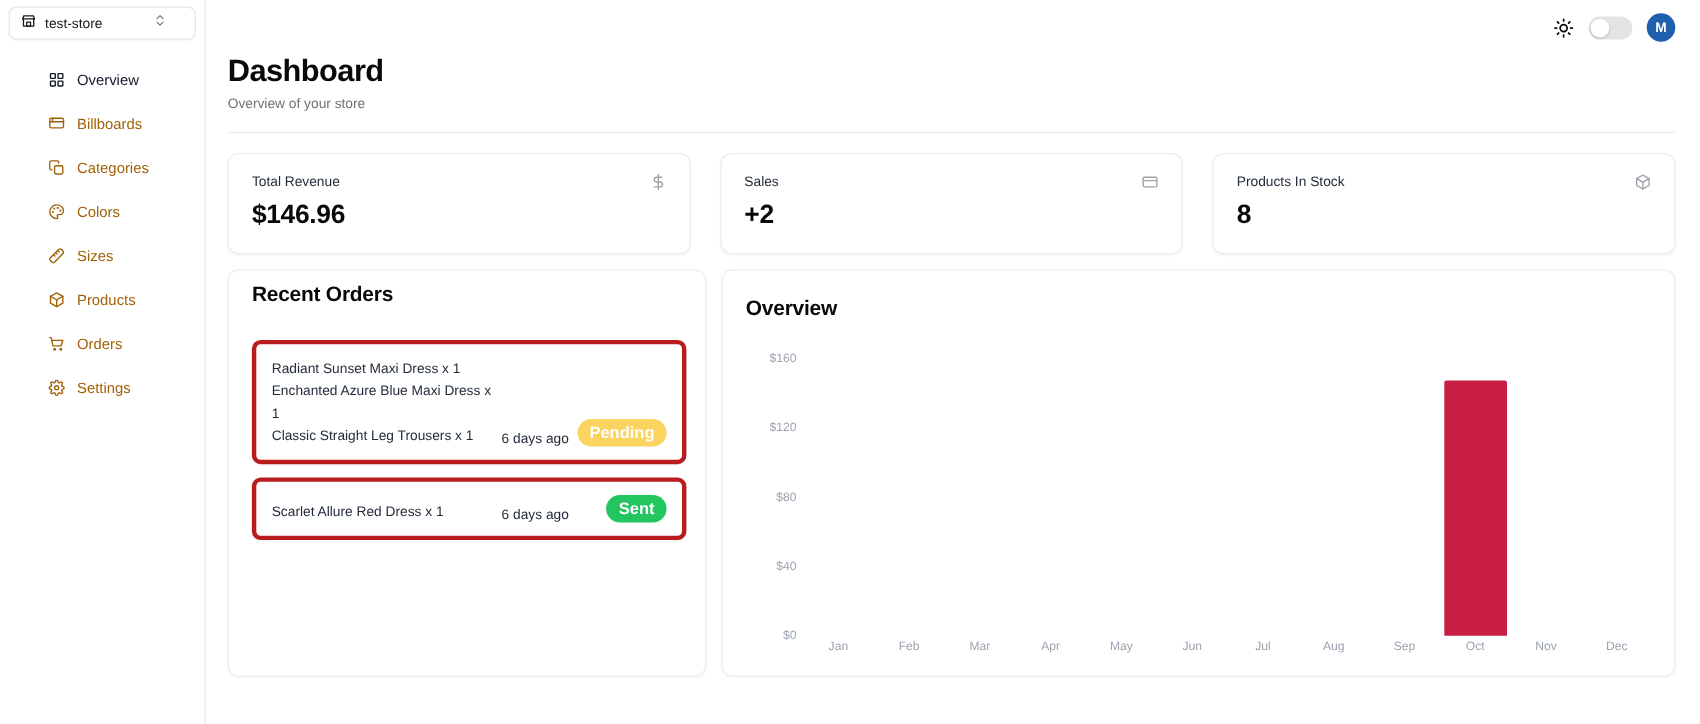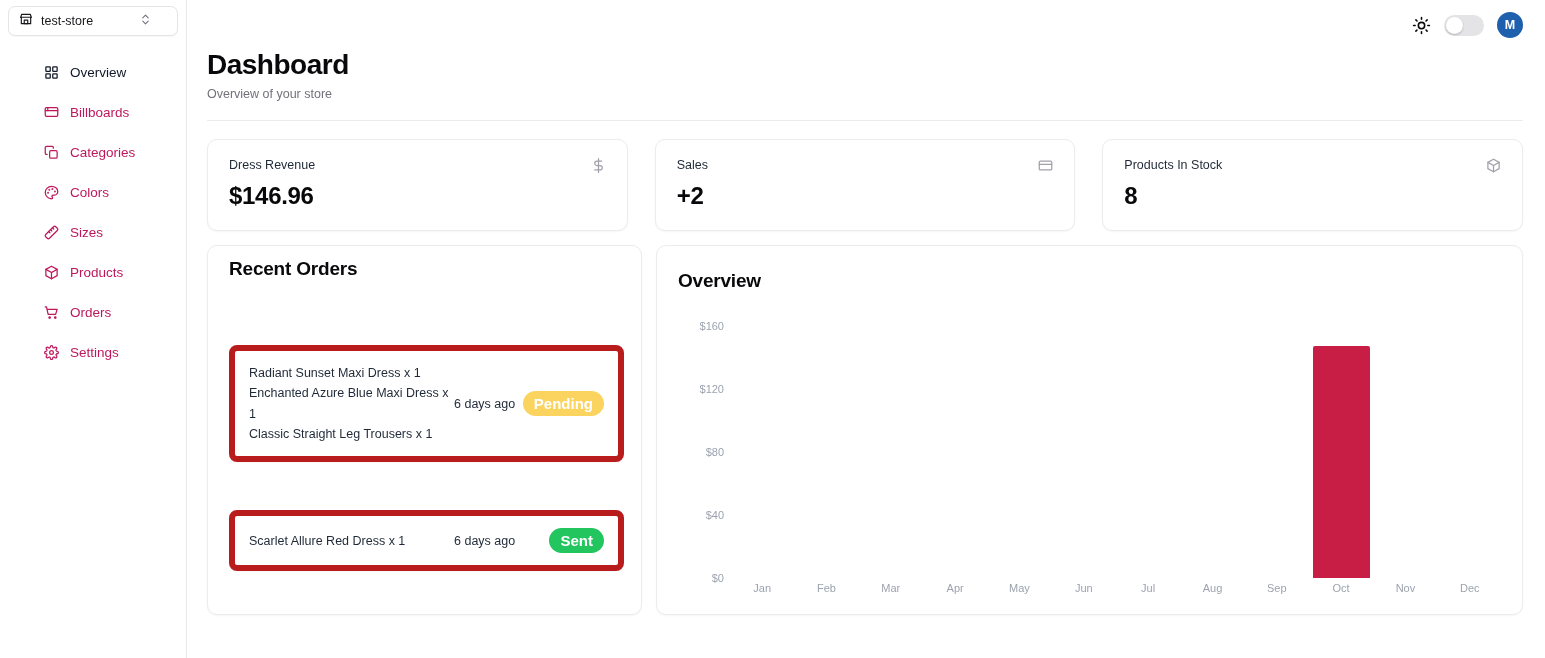--- a/index.html
+++ b/index.html
@@ -33,21 +33,21 @@
   }
   .store-switcher .label {
     font-size: 12.5px; color: #18181b; flex: 1; white-space: nowrap;
   }
   .nav { margin-top: 16px; display: flex; flex-direction: column; }
   .nav-item {
     display: flex; align-items: center; gap: 11px;
     height: 40px;
     padding-left: 44px;
     font-size: 13.5px;
-    color: #be185d;
+    color: #a16207;
     cursor: pointer;
     text-decoration: none;
   }
   .nav-item.active { color: #111827; }
   .nav-item .ico { width: 15px; height: 15px; flex: 0 0 15px; display:inline-flex; align-items:center; justify-content:center;}
   .nav-item svg { width: 15px; height: 15px; display: block; }
 
   
   .main { flex: 1; height: 658px; position: relative; overflow: hidden; }
 
@@ -98,27 +98,26 @@
   .stat-icon svg { width: 15px; height: 15px; display:block; }
   .stat-value { font-size: 24px; font-weight: 700; margin-top: 9px; letter-spacing: -0.3px; }
 
   
   .lower { display: flex; gap: 14px; margin-top: 14px; }
 
   .orders-card { width: 435px; flex: 0 0 435px; height: 370px; padding: 12px 17px 0 21px; }
   .orders-title { font-size: 19px; font-weight: 700; letter-spacing: -0.2px; }
   .order-list { margin-top: 29px; display: flex; flex-direction: column; gap: 12px; }
   .order-row {
-    border: 6px solid #b91c1c; border-radius: 8px;
-    display: flex; align-items: center;
+    border: 4px solid #b91c1c; border-radius: 8px;
+    display: flex; align-items: flex-end;
     padding: 12px 14px 12px 14px;
     background: #fff;
     box-shadow: 0 1px 1px rgba(16,24,40,.03);
     cursor: pointer;
-    margin-top: 36px;
   }
   .order-products { flex: 1; font-size: 12.5px; color: #1f2937; line-height: 1.63; }
   .order-time { font-size: 12.5px; color: #1f2937; width: 88px; flex: 0 0 88px; }
   .badge {
     border-radius: 999px; color: #fff; font-size: 15px; font-weight: 700;
     padding: 4px 11px; white-space: nowrap;
   }
   .badge-wrap { width: 62px; flex: 0 0 62px; display: flex; justify-content: flex-end; }
 
   
@@ -280,21 +279,21 @@
     <div class="content">
 
       <h1 class="page-title">Dashboard</h1>
       <div class="page-sub">Overview of your store</div>
       <div class="divider"></div>
 
       <section class="stats">
 
         <div class="card stat-card">
           <div class="stat-head">
-            <span class="stat-title">Dress Revenue</span>
+            <span class="stat-title">Total Revenue</span>
             <span class="stat-icon">
               <svg viewBox="0 0 24 24" fill="none" stroke="#a1a1aa" stroke-width="2" stroke-linecap="round" stroke-linejoin="round">
                 <path d="M12 1v22"></path>
                   <path d="M17 5H9.5a3.5 3.5 0 0 0 0 7h5a3.5 3.5 0 0 1 0 7H6"></path>
               </svg>
             </span>
           </div>
           <div class="stat-value">$146.96</div>
         </div>
 

